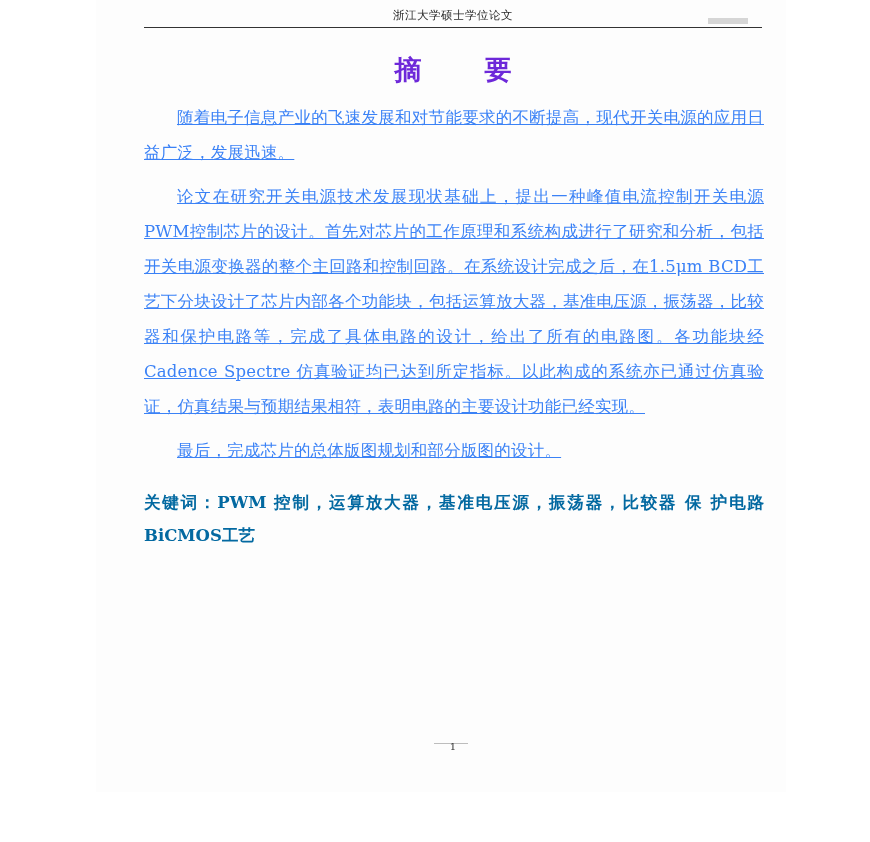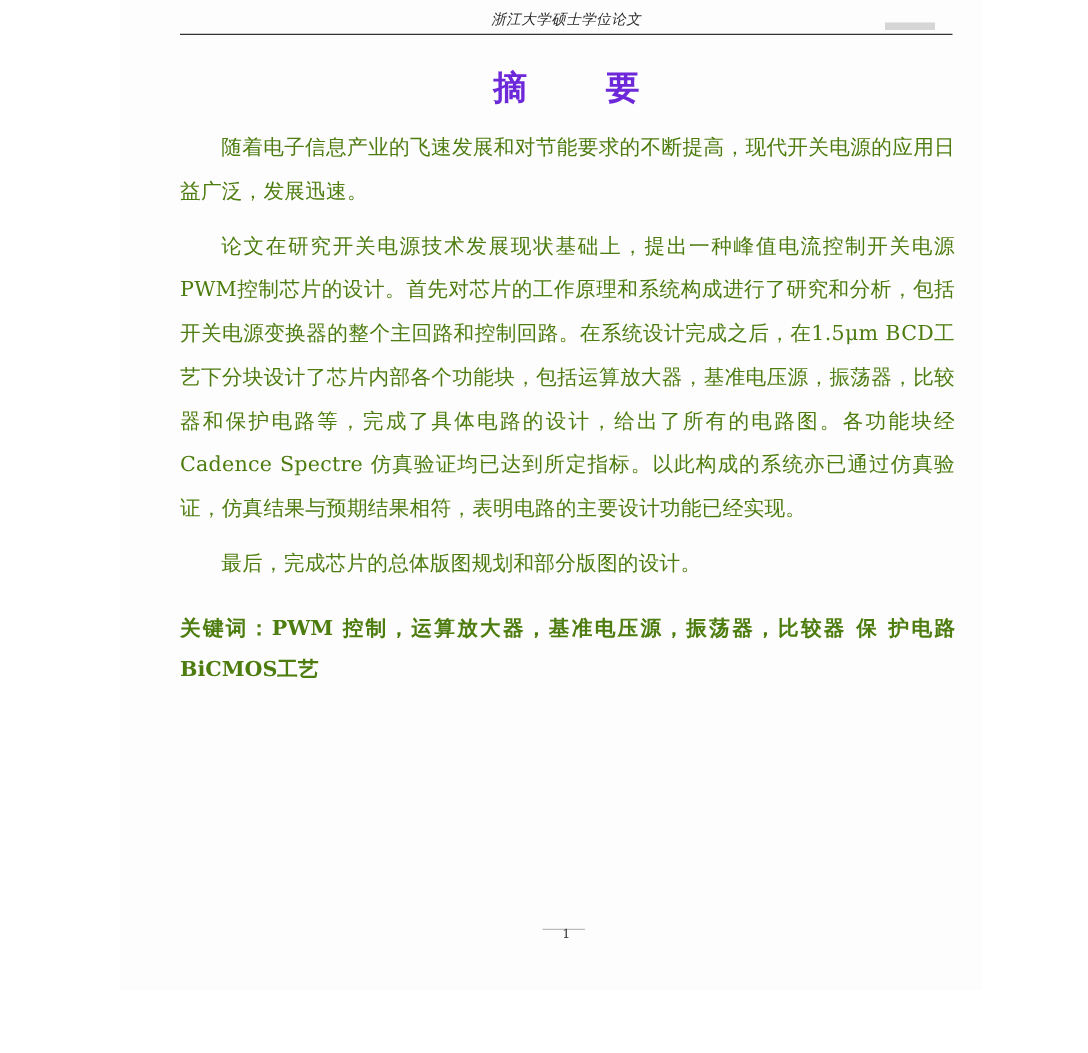--- a/index.html
+++ b/index.html
@@ -43,21 +43,20 @@
   .header-text {
     position: absolute;
     left: 0;
     top: 0;
     width: 618px;
     text-align: center;
     font-size: 11.5px;
     letter-spacing: 0.5px;
     color: #2a2a2a;
     font-family: "DejaVu Serif", "Liberation Serif", serif;
-    font-style: italic;
   }
   .header-rule {
     position: absolute;
     left: 0;
     top: 19px;
     width: 618px;
     height: 1px;
     background: #333;
   }
   .header-smudge {
@@ -90,35 +89,36 @@
     top: 100px;
     width: 620px;
   }
 
   p.para {
     margin: 0 0 9px 0;
     font-size: 16.5px;
     line-height: 35px;
     text-align: justify;
     text-indent: 2em;
-    color: #4d7c0f;
+    color: #3b82f6;
     font-family: "DejaVu Serif", "Liberation Serif", serif;
     letter-spacing: 0.2px;
+    text-decoration: underline;
   }
 
   p.para.tight {
     margin-bottom: 4px;
   }
 
   .keywords {
     margin: 18px 0 0 0;
     font-size: 16.5px;
     line-height: 33px;
     text-align: justify;
-    color: #4d7c0f;
+    color: #0369a1;
     font-weight: bold;
     font-family: "DejaVu Serif", "Liberation Serif", serif;
   }
   .keywords .kw-label {
     font-weight: bold;
   }
   .keywords .kw-body {
     font-weight: bold;
   }
 

